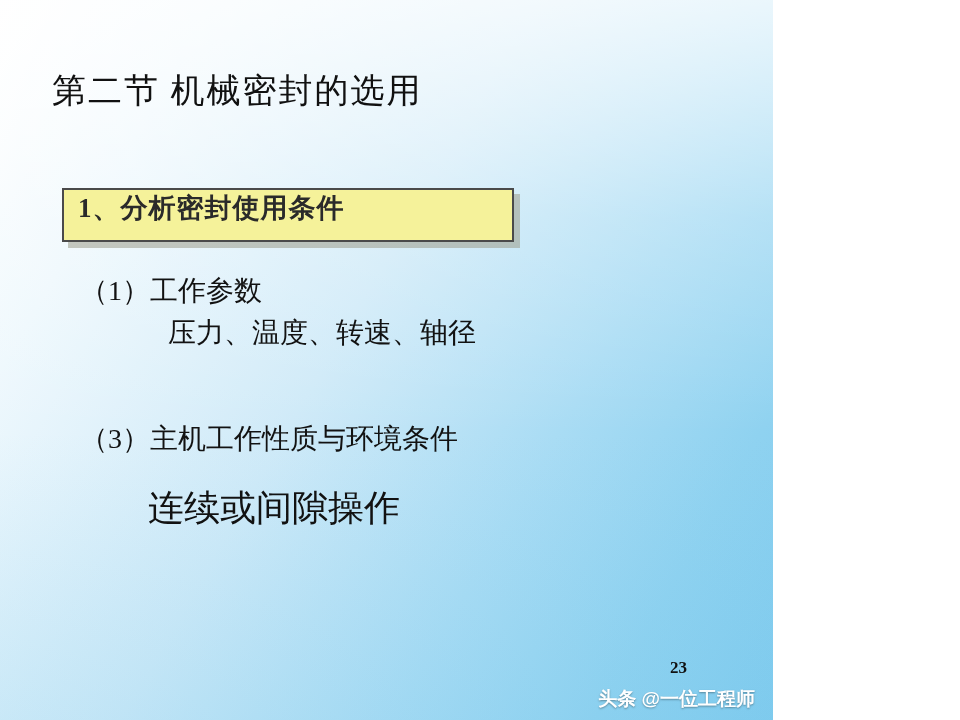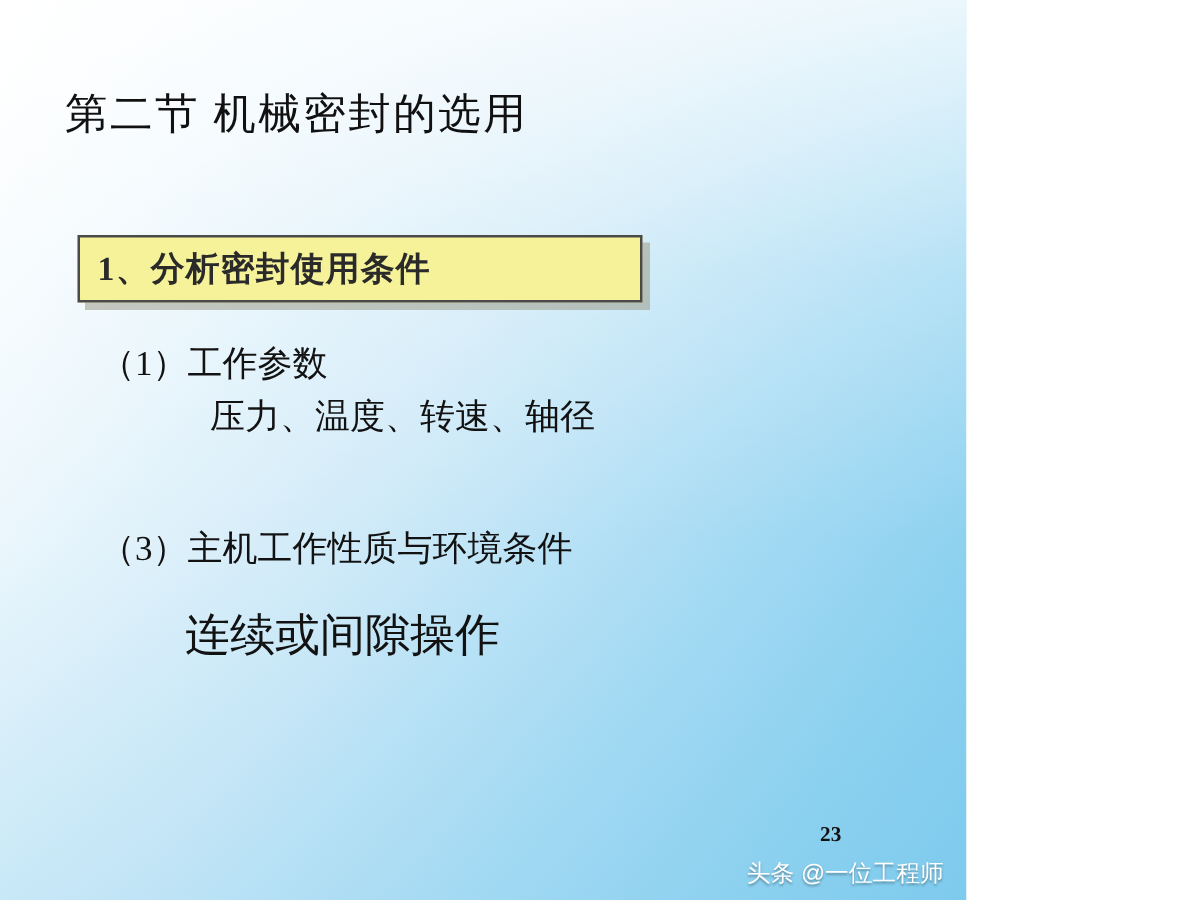--- a/index.html
+++ b/index.html
@@ -59,21 +59,21 @@
   .banner {
     position: absolute;
     left: 0;
     top: 0;
     width: 452px;
     height: 54px;
     background: #f5f29a;
     border: 2px solid #4a4a4a;
     box-sizing: border-box;
     display: flex;
-    align-items: center;
+    align-items: flex-start;
   }
   .banner-text {
     padding-left: 14px;
     font-size: 27px;
     color: #2a2a2a;
     font-weight: bold;
     letter-spacing: 1px;
     white-space: nowrap;
   }
 
@@ -111,32 +111,32 @@
   .lvl2-ind {
     font-size: 36px;
     padding-left: 68px;
     margin-bottom: 0px;
   }
   .gap-sm { height: 14px; }
   .gap-md { height: 22px; }
 
   .page-number {
     position: absolute;
-    right: 100px;
+    right: 86px;
     bottom: 42px;
     font-size: 17px;
     font-weight: bold;
     color: #111111;
   }
   .watermark {
     position: absolute;
     right: 18px;
     bottom: 8px;
     font-size: 19px;
-    font-weight: normal;
+    font-weight: bold;
     color: #ffffff;
     text-shadow: 0 1px 2px rgba(0,0,0,0.35);
     font-family: "Liberation Sans", "DejaVu Sans", sans-serif;
     white-space: nowrap;
   }
 </style>
 </head>
 <body>
 
 <div class="slide">

